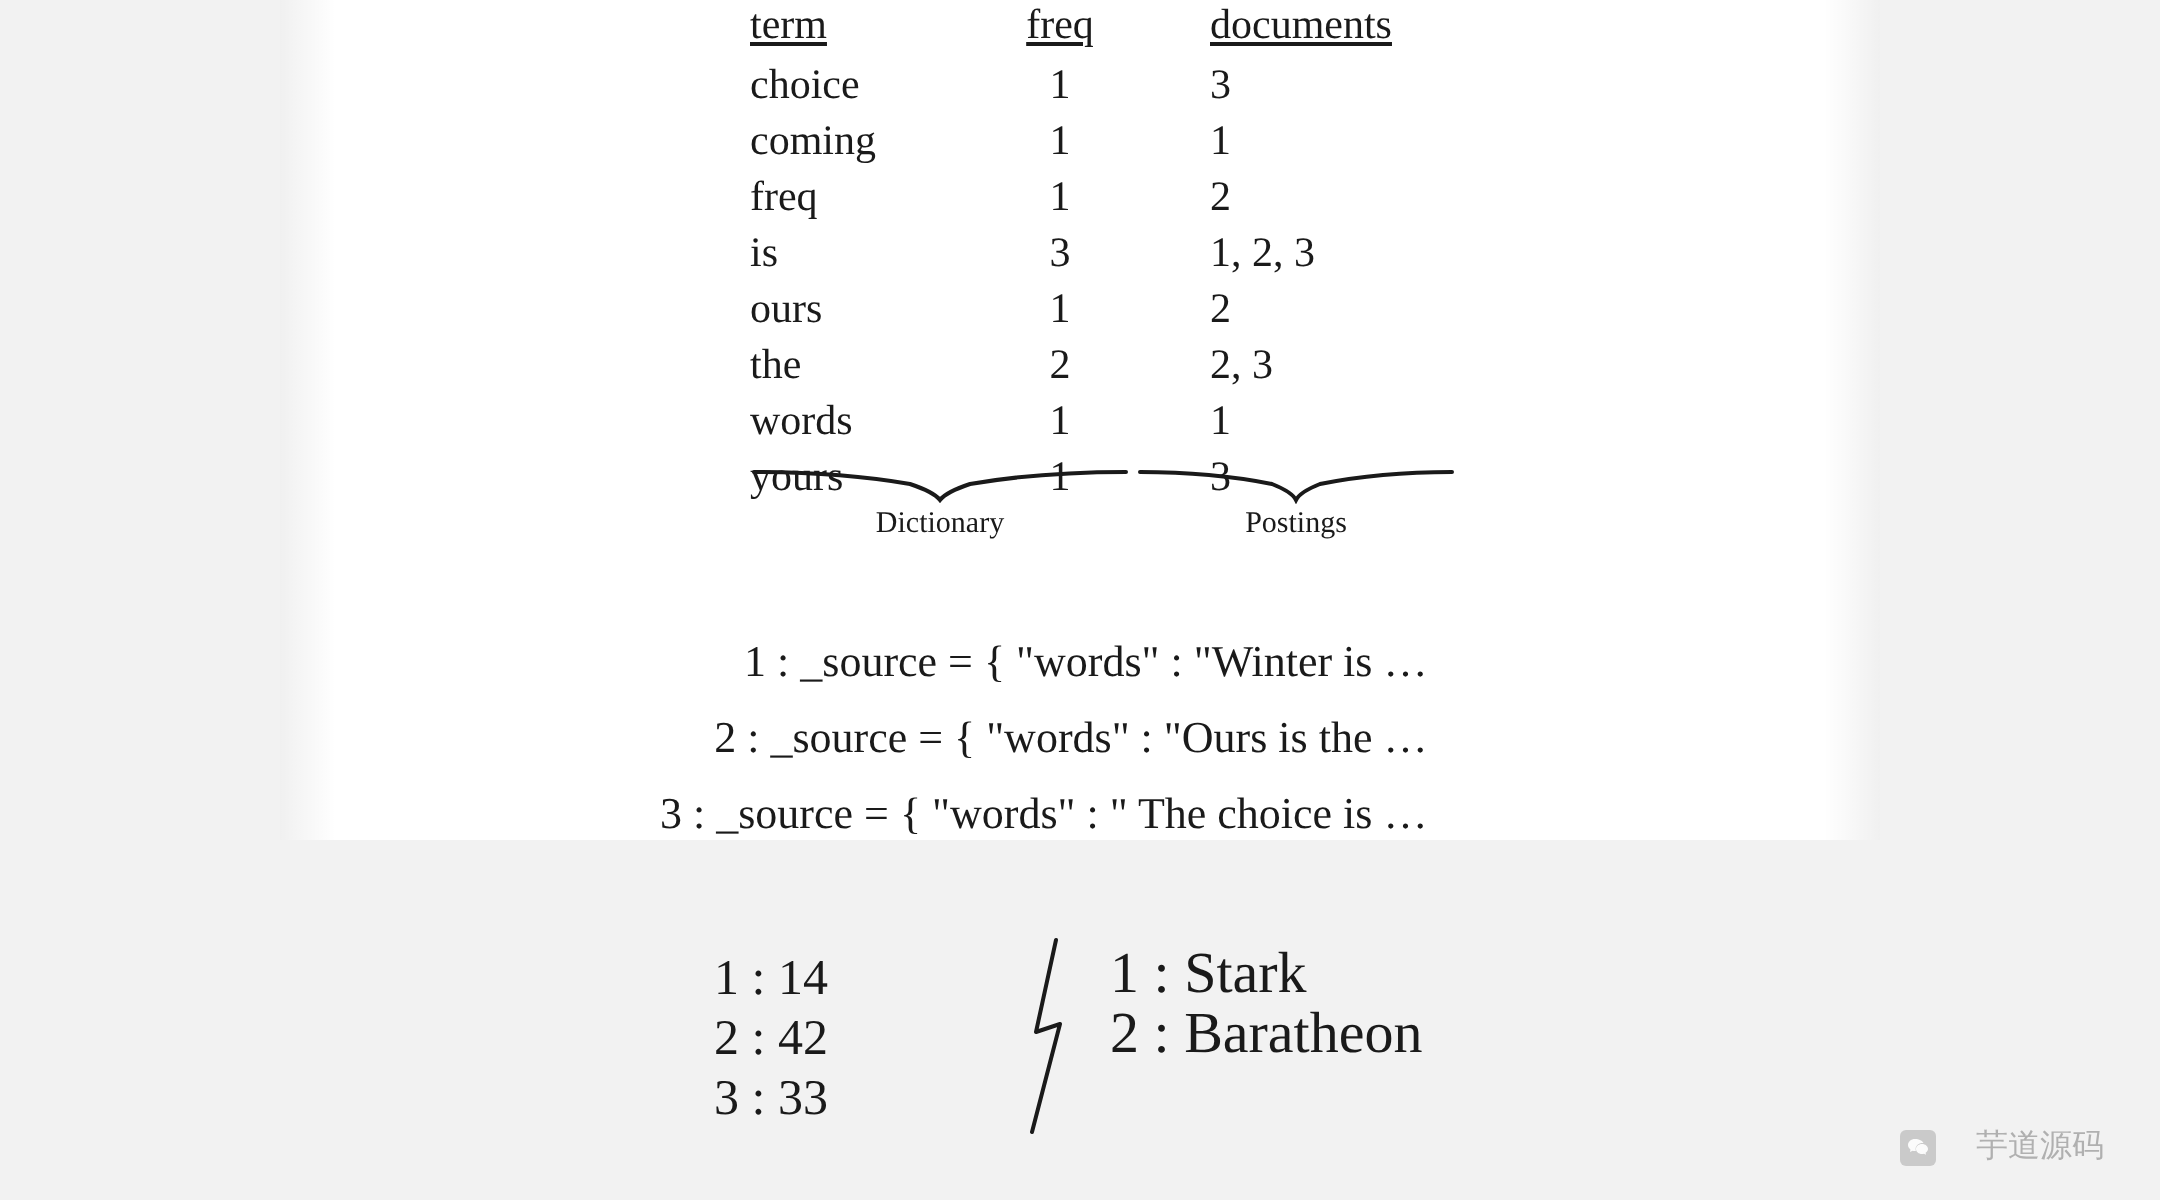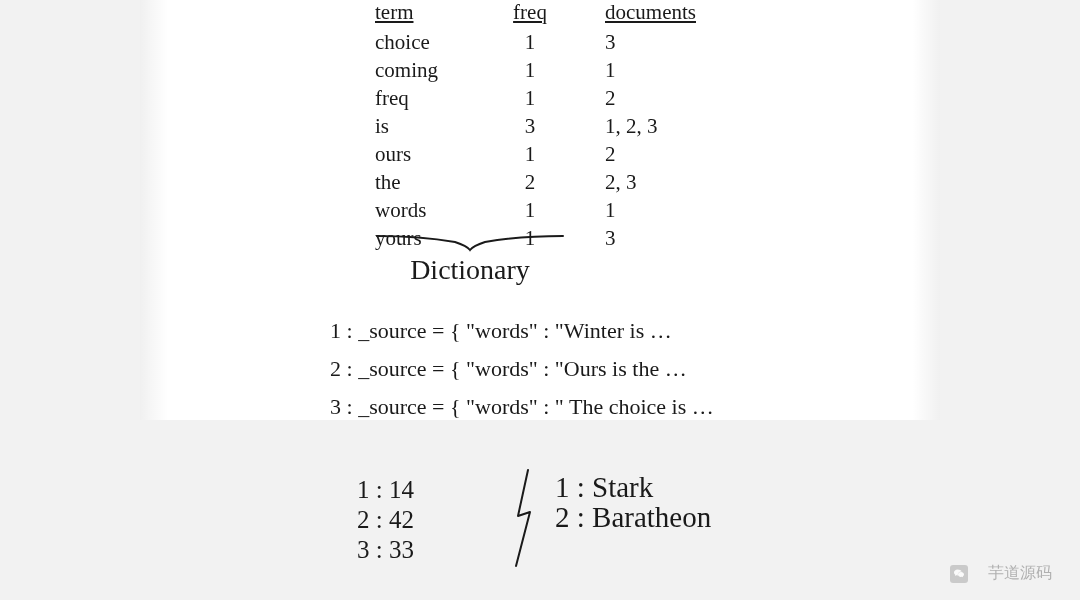--- a/index.html
+++ b/index.html
@@ -43,36 +43,37 @@
     font-size: 21px;
     text-decoration: underline;
     padding-bottom: 2px;
   }
   .tbl .gap {  }
   .col-freq { text-align: center; }
 
   
   .brace {
     position: absolute;
-    font-size: 28px;
+    font-size: 15px;
     text-align: center;
   }
   .brace svg { display: block; margin: 0 auto; }
   .brace-label { margin-top: 2px; }
 
   .brace-dict { left: 234px; top: 234px; width: 192px; }
   .brace-post { left: 428px; top: 234px; width: 160px; }
 
   
   .sources {
     position: absolute;
     left: 190px;
     top: 312px;
     font-size: 22px;
     line-height: 38px;
+    text-align: right;
   }
   .sources .row { white-space: nowrap; }
 
   
   .list-nums {
     position: absolute;
     left: 217px;
     top: 475px;
     font-size: 25px;
     line-height: 30px;
@@ -163,20 +164,26 @@
     <div class="gap"></div>
     <div>3</div>
   </div>
 
   <div class="brace brace-dict">
     <svg viewBox="0 0 190 18" width="190" height="18">
       <path d="M2 2 Q 45 2 80 8 Q 92 12 95 16 Q 98 12 110 8 Q 145 2 188 2" fill="none" stroke="#1a1a1a" stroke-width="2" stroke-linecap="round"></path>
     </svg>
     <div class="brace-label">Dictionary</div>
   </div>
+  <div class="brace brace-post">
+    <svg viewBox="0 0 160 18" width="160" height="18">
+      <path d="M2 2 Q 38 2 68 8 Q 78 12 80 16 Q 82 12 92 8 Q 122 2 158 2" fill="none" stroke="#1a1a1a" stroke-width="2" stroke-linecap="round"></path>
+    </svg>
+    <div class="brace-label">Postings</div>
+  </div>
 
   <div class="sources">
     <div class="row">
       <span>1</span><span> :  </span><span>_source = { "words" :  "Winter is …</span>
     </div>
     <div class="row">
       <span>2</span><span> :  </span><span>_source = { "words" :  "Ours  is the …</span>
     </div>
     <div class="row">
       <span>3</span><span> :  </span><span>_source = { "words" :  " The choice is …</span>

